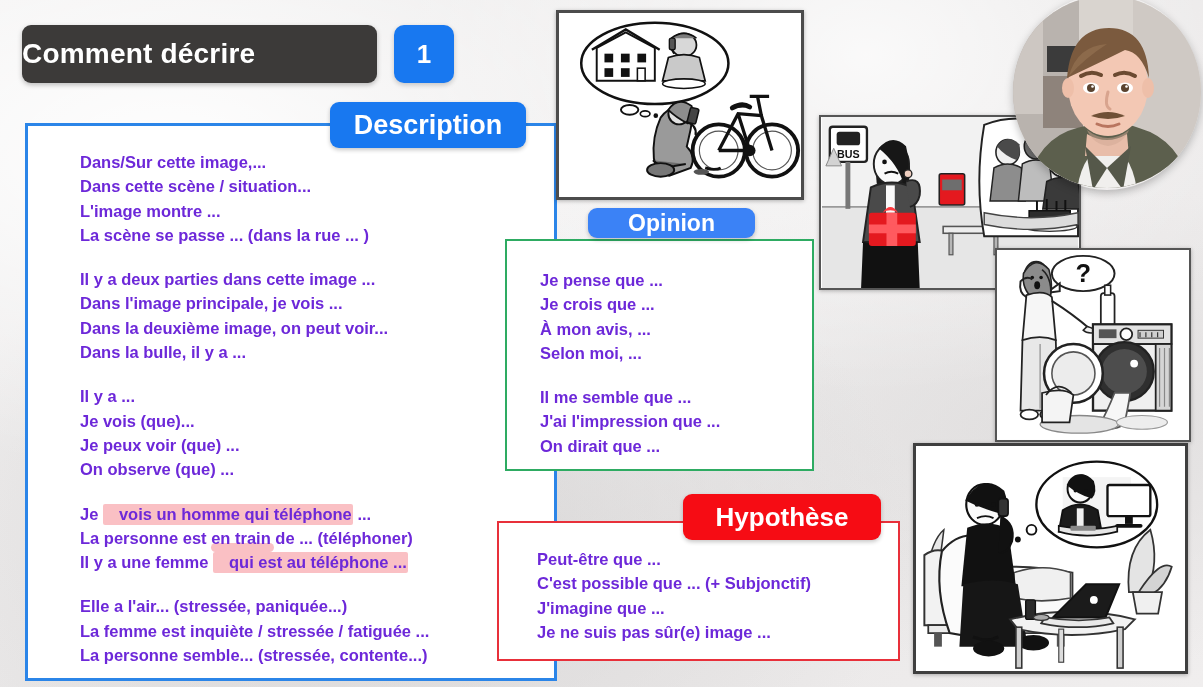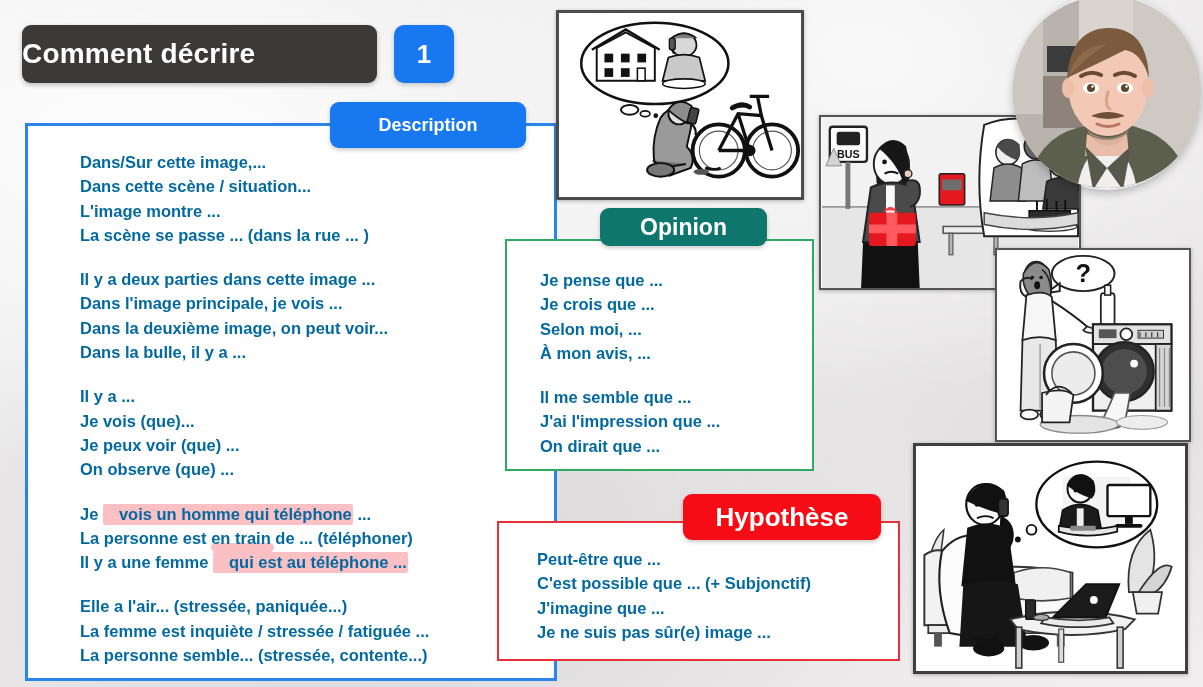--- a/index.html
+++ b/index.html
@@ -50,30 +50,30 @@
   #panel-opinion     { left:505px; top:239px; width:309px; height:232px; z-index:4; }
   #panel-hypothese   { left:497px; top:521px; width:403px; height:140px; z-index:4; }
 
   .badge {
     position:absolute; border-radius:9px; z-index:6;
     display:flex; align-items:center; justify-content:center;
     box-shadow:0 2px 4px rgba(0,0,0,0.22);
   }
   .badge span { color:#fff; font-weight:bold; }
   #badge-description { left:330px; top:102px; width:196px; height:46px; background:#1878f0; }
-  #badge-description span { font-size:18px; }
-  #badge-opinion { left:600px; top:208px; width:167px; height:38px; background:#0f766e; }
+  #badge-description span { font-size:27px; }
+  #badge-opinion { left:588px; top:208px; width:167px; height:30px; background:#3b82f6; }
   #badge-opinion span { font-size:23px; }
   #badge-hypothese { left:683px; top:494px; width:198px; height:46px; background:#f60c14; }
   #badge-hypothese span { font-size:26px; }
 
   
   .lines { position:absolute; z-index:5; }
   .lines p {
-    font-size:16.5px; font-weight:bold; color:#0369a1;
+    font-size:16.5px; font-weight:bold; color:#6d28d9;
     line-height:24.3px; white-space:nowrap;
   }
   .lines .gap { height:20px; }
 
   #text-description { left:80px; top:150px; }
   #text-opinion     { left:540px; top:268px; }
   #text-hypothese   { left:537px; top:547px; }
 
   
   .hl {
@@ -154,22 +154,22 @@
   <p><span>Il y a une femme </span><span class="hl">qui est au téléphone ...</span></p>
   <div class="gap"></div>
   <p>Elle a l'air... (stressée, paniquée...)</p>
   <p>La femme est inquiète / stressée / fatiguée ...</p>
   <p>La personne semble... (stressée, contente...)</p>
 </div>
 
 <div class="lines" id="text-opinion">
   <p>Je pense que ...</p>
   <p>Je crois que ...</p>
+  <p>À mon avis, ...</p>
   <p>Selon moi, ...</p>
-  <p>À mon avis, ...</p>
   <div class="gap"></div>
   <p>Il me semble que ...</p>
   <p>J'ai l'impression que ...</p>
   <p>On dirait que ...</p>
 </div>
 
 <div class="lines" id="text-hypothese">
   <p>Peut-être que ...</p>
   <p>C'est possible que ... (+ Subjonctif)</p>
   <p>J'imagine que ...</p>

